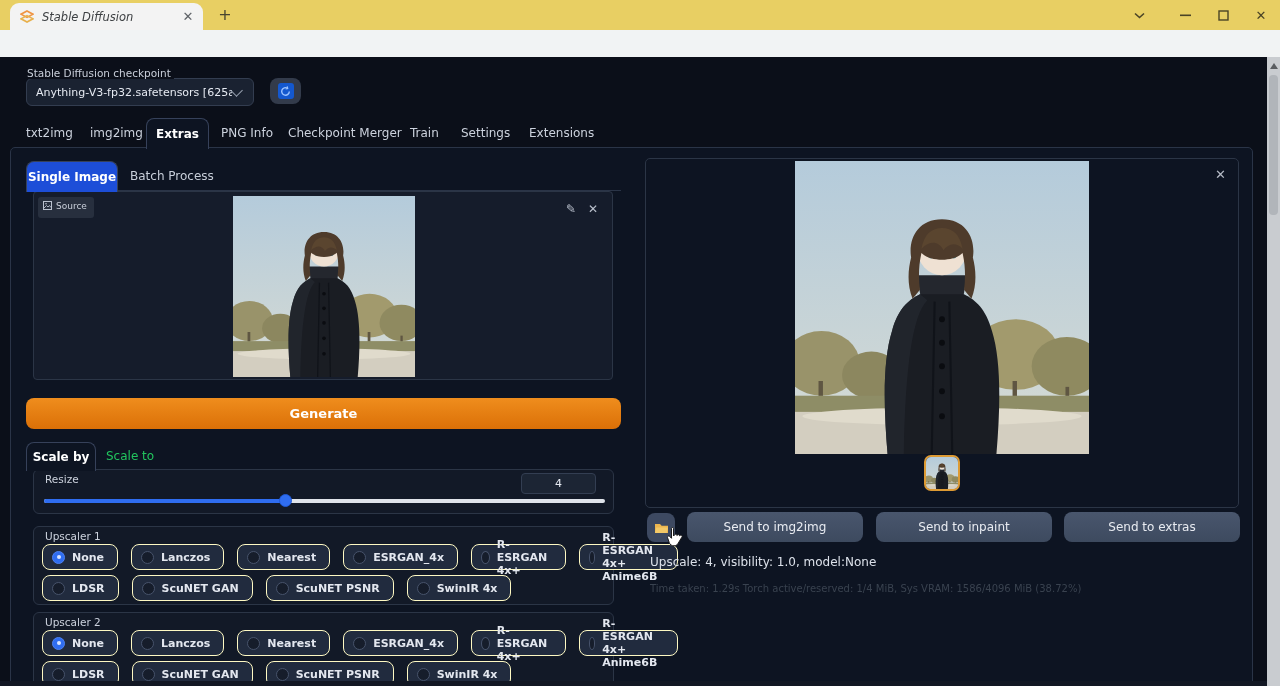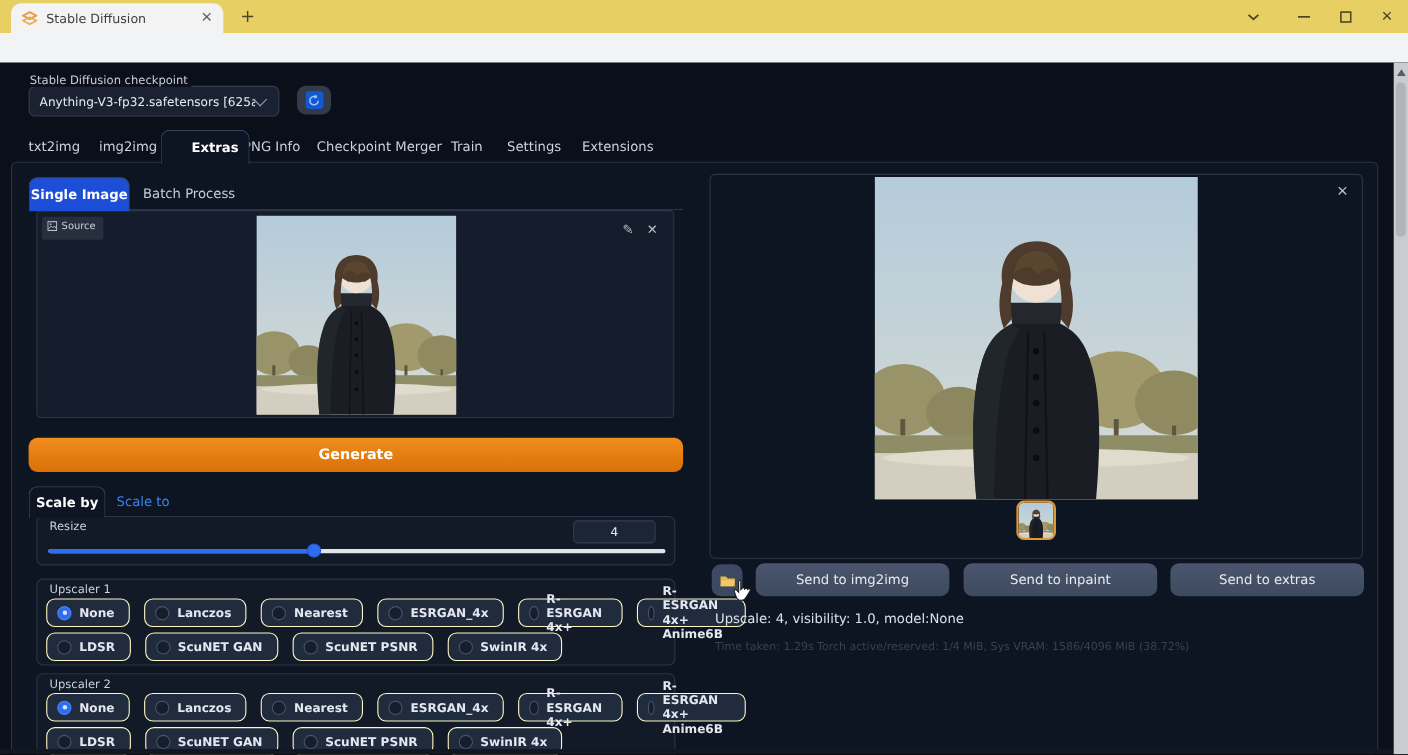--- a/index.html
+++ b/index.html
@@ -3,21 +3,21 @@
 <meta charset="utf-8">
 <style>
   html,body{margin:0;padding:0;background:#000;}
   .screen{position:relative;width:1280px;height:686px;overflow:hidden;
     font-family:"DejaVu Sans","Liberation Sans",sans-serif;background:#0b0f19;}
   .abs{position:absolute;}
 
   
   .tabstrip{position:absolute;left:0;top:0;width:1280px;height:30px;background:#e8cf63;}
   .btab{position:absolute;left:10px;top:3px;width:193px;height:27px;background:#f3f3f3;
-    border-radius:9px 9px 0 0;display:flex;align-items:center;}
+    border-radius:9px 9px 0 0;display:flex;align-items:center;font-style:italic;}
   .btab-title{font-size:11.5px;color:#3d4043;margin-left:8px;flex:1;white-space:nowrap;overflow:hidden;}
   .tab-close{width:16px;height:16px;margin-right:7px;color:#5f6368;font-size:13px;line-height:16px;text-align:center;}
   .newtab{position:absolute;left:216px;top:6px;width:18px;height:18px;color:#494530;
     font-size:16px;line-height:17px;text-align:center;}
   .winbtn{position:absolute;top:0;width:34px;height:30px;color:#4a4426;display:flex;align-items:center;justify-content:center;font-size:13px;}
   .toolbar{position:absolute;left:0;top:30px;width:1280px;height:27px;background:#f1f3f4;}
   .navic{position:absolute;top:34px;width:19px;height:19px;display:flex;align-items:center;justify-content:center;}
   .urlbar{position:absolute;left:95px;top:33px;width:1015px;height:21px;background:#e0e2e6;
     border-radius:11px;display:flex;align-items:center;}
   .url-text{font-size:11.5px;color:#202124;margin-left:8px;}
@@ -32,21 +32,21 @@
   .ckpt-val{font-size:11px;color:#e6eaf2;margin-left:9px;flex:1;white-space:nowrap;overflow:hidden;}
   .chev{width:8px;height:8px;border-right:1.5px solid #9aa3b2;border-bottom:1.5px solid #9aa3b2;
     transform:rotate(45deg);margin:-4px 12px 0 0;}
   .refresh-btn{position:absolute;left:270px;top:78px;width:31px;height:26px;background:#333b4b;
     border-radius:8px;display:flex;align-items:center;justify-content:center;}
   .refresh-tile{width:16px;height:16px;background:#1458cf;border-radius:3px;display:flex;align-items:center;justify-content:center;}
 
   .mtab{position:absolute;top:120px;height:27px;line-height:27px;font-size:12px;color:#ccd2dd;white-space:nowrap;}
   .mtab-active{position:absolute;left:146px;top:118px;width:61px;height:30px;background:#0d1422;
     border:1px solid #36415a;border-bottom:none;border-radius:8px 8px 0 0;z-index:2;
-    text-align:center;line-height:30px;font-size:12px;font-weight:bold;color:#fff;padding-left:18px;}
+    text-align:center;line-height:30px;font-size:12px;font-weight:bold;color:#fff;}
   .container{position:absolute;left:10px;top:147px;width:1243px;height:539px;background:#0d1422;
     border:1px solid #2a3447;border-radius:5px;box-sizing:border-box;}
 
   .stab-active{position:absolute;left:26px;top:161px;width:90px;height:30px;background:#1d4ed8;
     border:1px solid #36415a;border-bottom:none;border-radius:8px 8px 0 0;z-index:2;
     text-align:center;line-height:30px;font-size:12px;font-weight:bold;color:#fff;}
   .stab{position:absolute;top:161px;height:30px;line-height:30px;font-size:12px;color:#c7ced9;white-space:nowrap;}
   .stab-line{position:absolute;left:26px;top:190px;width:595px;height:1px;background:#2a3447;}
 
   .dropzone{position:absolute;left:33px;top:191px;width:580px;height:189px;background:#151c2b;
@@ -55,21 +55,21 @@
     display:inline-flex;align-items:center;padding:0 7px 4px 5px;gap:4px;font-size:9px;color:#c9cfda;}
   .dz-ic{position:absolute;top:11px;color:#bac1cd;font-size:12px;line-height:12px;}
 
   .generate{position:absolute;left:26px;top:398px;width:595px;height:31px;border-radius:8px;
     background:linear-gradient(180deg,#ef8d1d,#db7007);text-align:center;line-height:31px;
     font-size:13px;font-weight:bold;color:#fff;}
 
   .sc-active{position:absolute;left:26px;top:442px;width:68px;height:28px;background:#0d1422;
     border:1px solid #36415a;border-bottom:none;border-radius:8px 8px 0 0;z-index:2;
     text-align:center;line-height:28px;font-size:12px;font-weight:bold;color:#fff;}
-  .sc-tab{position:absolute;left:106px;top:442px;height:28px;line-height:28px;font-size:12px;color:#3b82f6;}
+  .sc-tab{position:absolute;left:106px;top:442px;height:28px;line-height:28px;font-size:12px;color:#22c55e;}
 
   .block{position:absolute;left:33px;width:581px;background:#121927;border:1px solid #2b3546;
     border-radius:6px;box-sizing:border-box;}
   .blk-label{position:absolute;left:11px;top:3px;font-size:10.5px;color:#ccd2dd;}
   .numinput{position:absolute;right:17px;top:3px;width:73px;height:19px;background:#1c2534;
     border:1px solid #333e52;border-radius:4px;color:#e6eaf2;font-size:11px;text-align:center;
     font-family:"DejaVu Sans",sans-serif;padding:0;}
   .track{position:absolute;left:10px;top:29px;width:561px;height:4px;border-radius:2px;background:#dfe3ea;}
   .trackfill{position:absolute;left:0;top:0;height:4px;border-radius:2px;background:#2f6df0;width:43%;}
   .knob{position:absolute;left:calc(43% - 6px);top:-5px;width:13px;height:13px;border-radius:50%;

